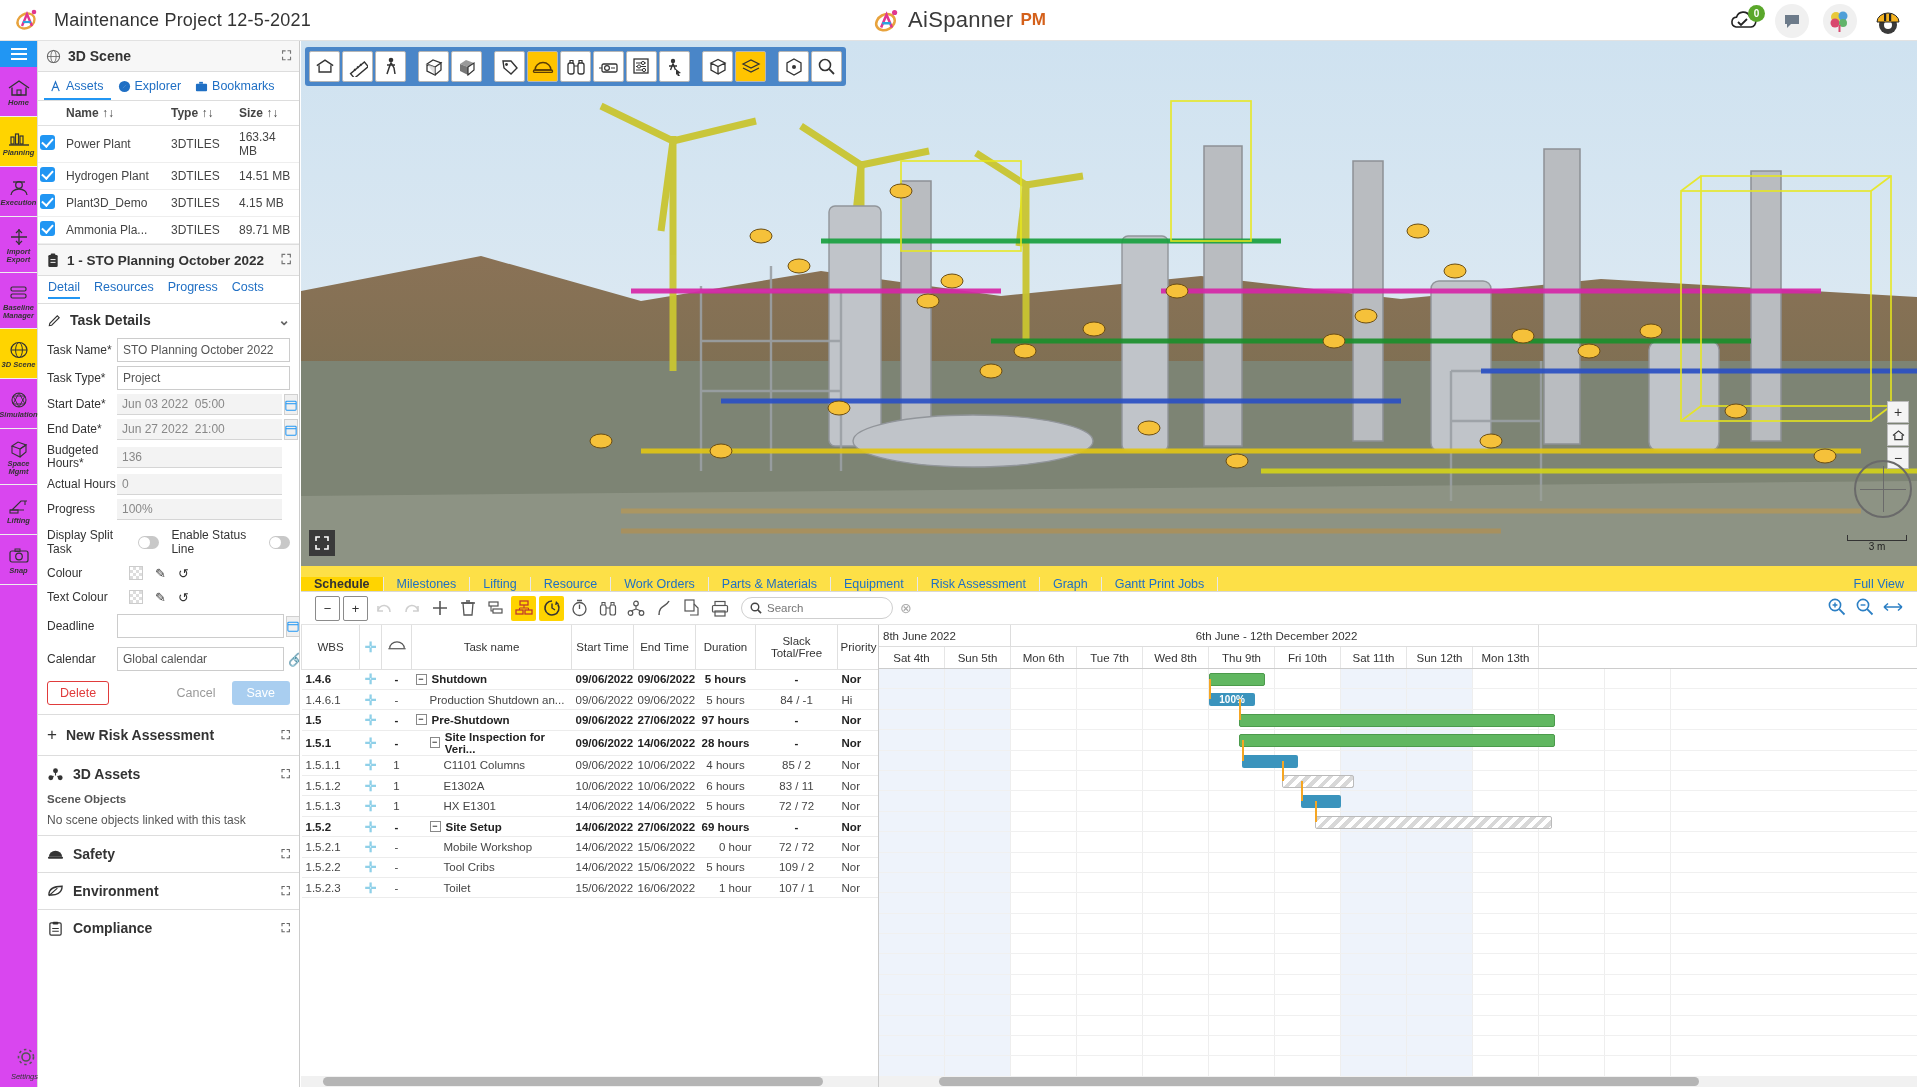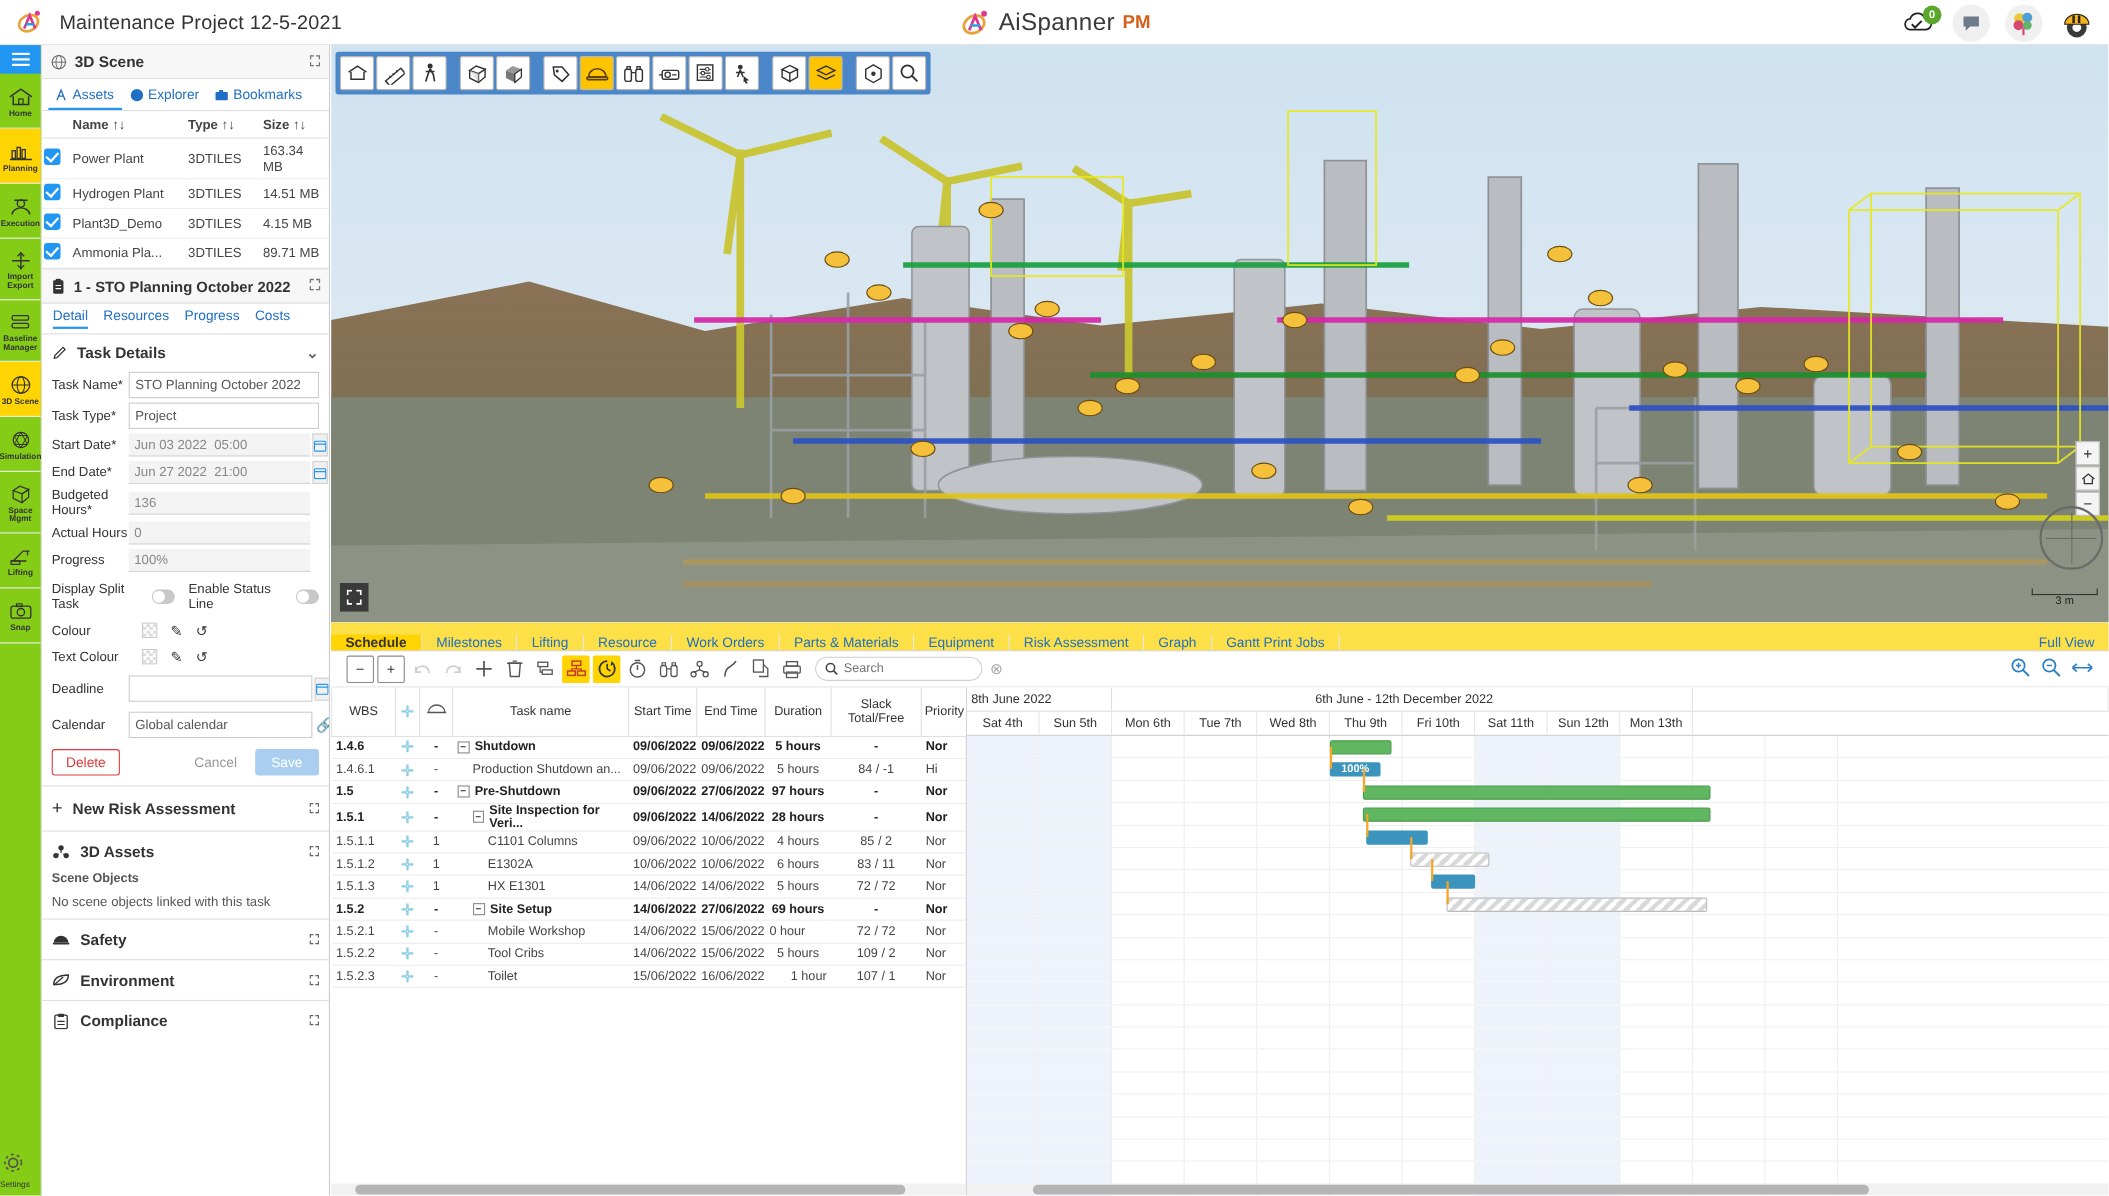--- a/index.html
+++ b/index.html
@@ -32,34 +32,34 @@
   .tr-ico.bg { background:#f0f0f0; }
   .cloud-badge {
     position:absolute; right:-4px; top:1px; background:#5aa72b; color:#fff;
     font-size:10px; font-weight:bold; border-radius:50%;
     width:17px; height:17px; line-height:17px; text-align:center;
   }
 
   
   .rail {
     position:absolute; left:0; top:41px; width:38px; height:1046px;
-    background:#84cc16; border-right:1px solid #ddd;
+    background:#d946ef; border-right:1px solid #ddd;font-style:italic;
   }
   .rail-burger {
     height:26px; background:#2196f3; display:flex; align-items:center; justify-content:center;
   }
   .rail-burger span { display:block; width:16px; height:2px; background:#fff; box-shadow:0 -5px 0 #fff, 0 5px 0 #fff; }
   .rail-item {
     height:50px; display:flex; flex-direction:column; align-items:center; justify-content:center;
     border-bottom:1px solid #eee; cursor:pointer; padding-top:2px;
   }
   .rail-item.active { background:#ffd400; }
   .rail-item .ri-lbl { font-size:7.5px; color:#333; line-height:8px; text-align:center; margin-top:2px; font-weight:600;}
   .rail-item svg { display:block; }
-  .rail-bottom { position:absolute; bottom:6px; left:0; width:38px; text-align:left; }
+  .rail-bottom { position:absolute; bottom:6px; left:0; width:38px; text-align:right; }
   .rail-bottom .ri-lbl { font-size:7.5px; color:#333; }
 
   
   .lpanel { position:absolute; left:38px; top:41px; width:262px; height:1046px; background:#fff; border-right:1px solid #ccc; overflow:hidden;}
   .panel-head {
     display:flex; align-items:center; gap:7px; padding:7px 8px;
     background:#f7f7f7; border-bottom:1px solid #ddd; font-weight:bold; font-size:14px; color:#333;
   }
   .panel-head .expand { margin-left:auto; color:#777; font-size:13px; }
   .tabs-row { display:flex; gap:2px; padding:3px 6px 0 6px; border-bottom:1px solid #ddd; background:#fff; }
@@ -1088,21 +1088,21 @@
                 <td>1.5.2.1</td>
                 <td style="text-align:center"><span class="plus-ic">✛</span></td>
                 <td style="text-align:center">-</td>
                 <td style="padding-left:32px">
                   <span class="tn">
                     <span>Mobile Workshop</span>
                   </span>
                 </td>
                 <td style="text-align:center">14/06/2022</td>
                 <td style="text-align:center">15/06/2022</td>
-                <td style="text-align:left">0 hour</td>
+                <td style="text-align:right">0 hour</td>
                 <td style="text-align:center">72 / 72</td>
                 <td>Nor</td>
               </tr>
               <tr>
                 <td>1.5.2.2</td>
                 <td style="text-align:center"><span class="plus-ic">✛</span></td>
                 <td style="text-align:center">-</td>
                 <td style="padding-left:32px">
                   <span class="tn">
                     <span>Tool Cribs</span>

